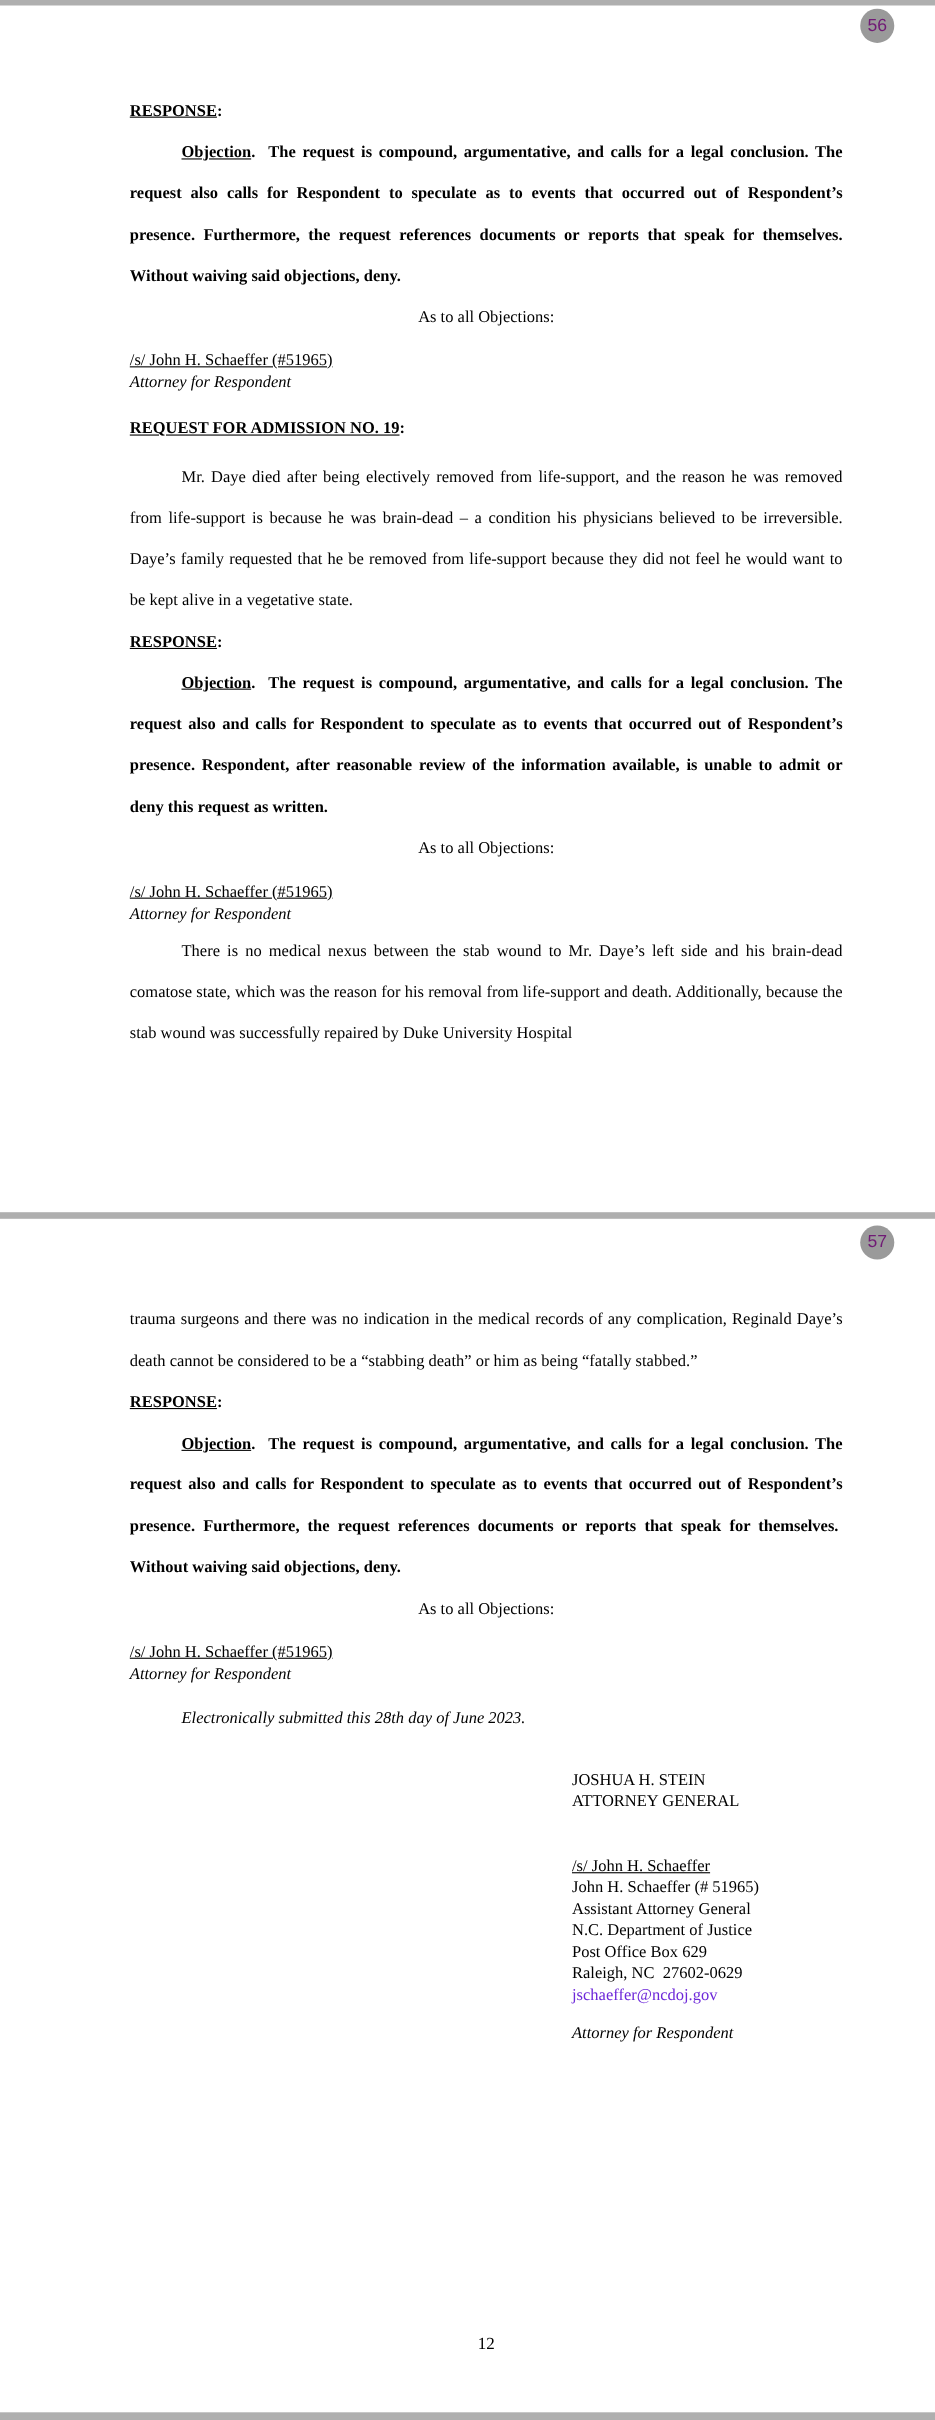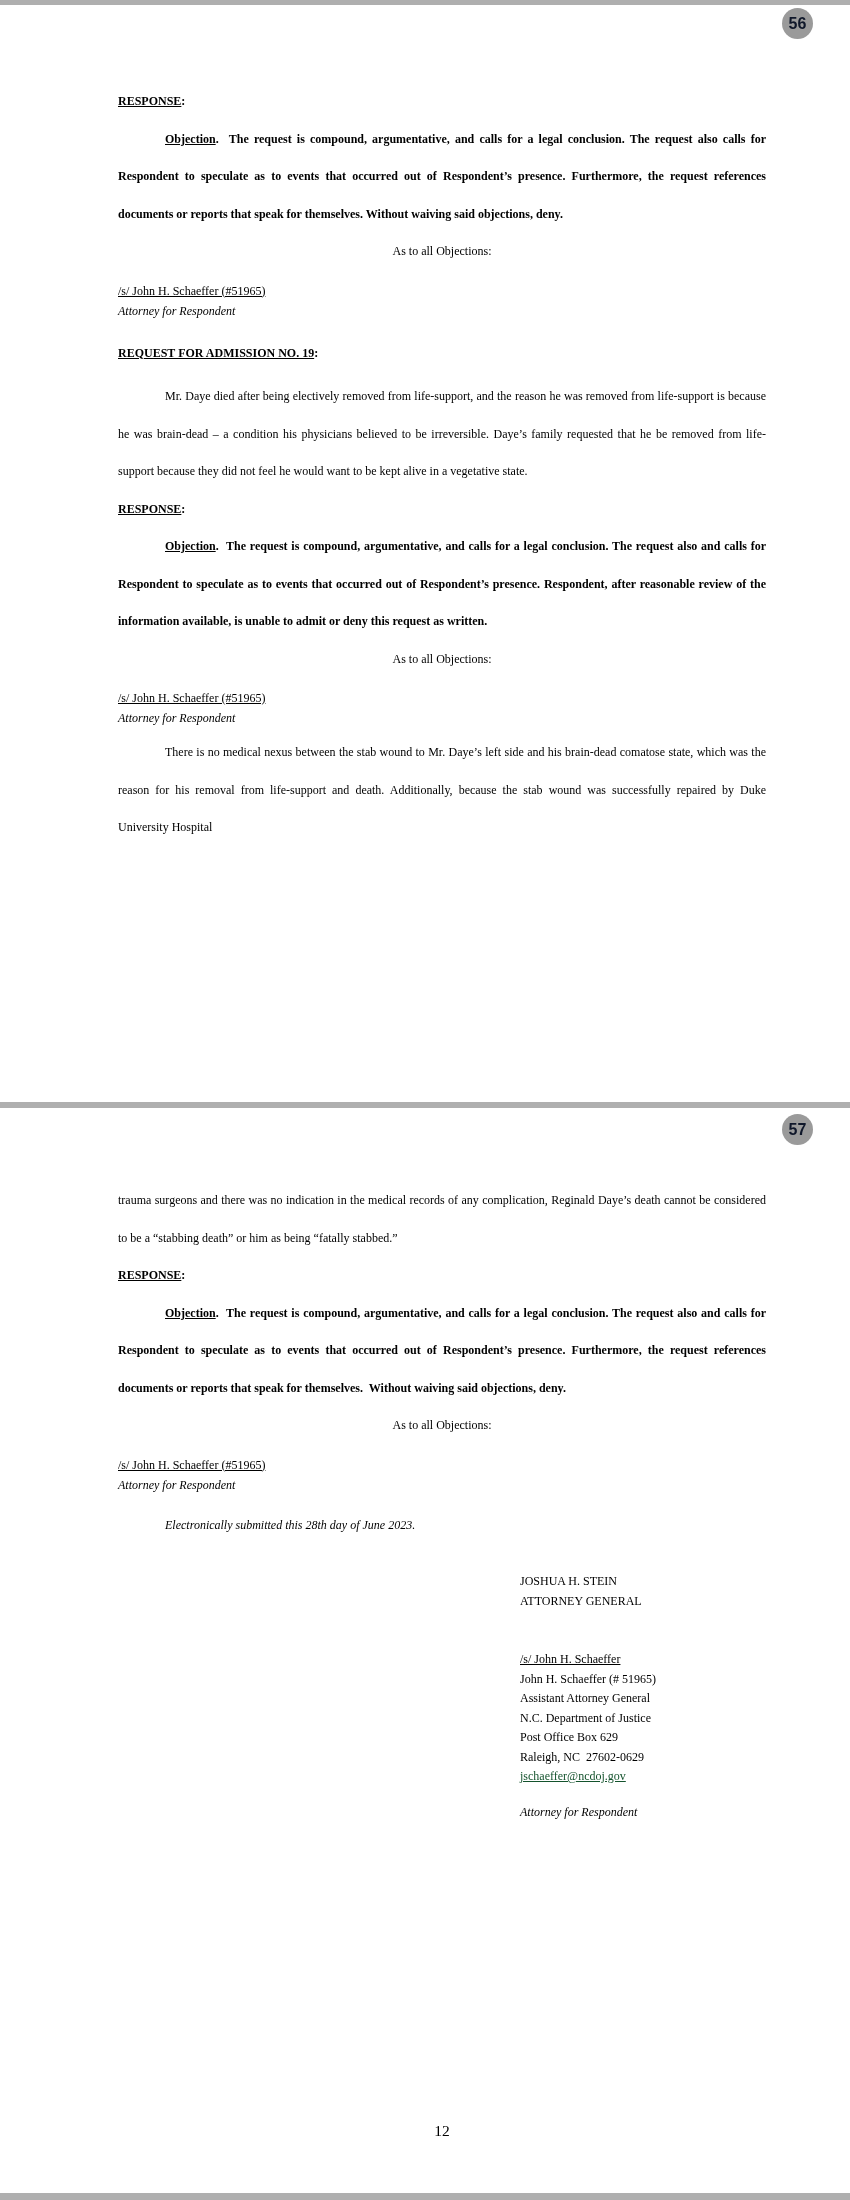--- a/index.html
+++ b/index.html
@@ -9,47 +9,47 @@
     font-family:"Liberation Serif","DejaVu Serif",serif;
     color:#000;
     overflow:hidden;
   }
   .viewer{position:relative;width:850px;height:2200px;}
   .page{position:absolute;left:0;width:850px;background:#ffffff;}
   .page-1{top:5px;height:1097px;}
   .page-2{top:1108px;height:1085px;}
   .badge{
     position:absolute;left:782px;width:31px;height:31px;
-    border-radius:50%;background:#9a9a9a;color:#0f172a;
+    border-radius:50%;background:#9a9a9a;color:#701a75;
     font-family:"Liberation Sans","DejaVu Sans",sans-serif;
-    font-weight:bold;font-size:16px;
+    font-weight:normal;font-size:16px;
     display:flex;align-items:center;justify-content:center;
     cursor:pointer;
   }
   .page-1 .badge{top:3px;}
   .page-2 .badge{top:6px;}
-  .content{position:absolute;left:118px;width:648px;font-size:12px;}
+  .content{position:absolute;left:118px;width:648px;font-size:15px;}
   .page-1 .content{top:78px;}
   .page-2 .content{top:74px;}
   p{margin:0;}
   .heading{font-weight:bold;line-height:37.5px;}
   .para{text-align:justify;line-height:37.5px;}
   .para.bold{font-weight:bold;}
   .indent{text-indent:47px;}
   .line{line-height:37.5px;text-align:center;}
   .u{text-decoration:underline;}
   .i{font-style:italic;}
   .sig-block{margin-top:10px;line-height:20px;}
   .mt-req{margin-top:14px;}
   .mt-para{margin-top:6px;}
   .submission{line-height:37.5px;margin-top:12px;text-indent:47px;font-style:italic;}
   .atty{margin-top:28px;padding-left:402px;line-height:19.5px;}
   .atty .sig-gap{margin-top:39px;}
   .atty .role-gap{margin-top:16px;}
-  .email{color:#14532d;text-decoration:underline;cursor:pointer;}
+  .email{color:#6d28d9;cursor:pointer;}
   .pagenum{
     position:absolute;left:118px;width:648px;text-align:center;
     font-size:15.5px;line-height:18px;
   }
   .page-1 .pagenum{top:1017px;}
   .page-2 .pagenum{top:1014px;}
 </style>
 </head>
 <body>
 

